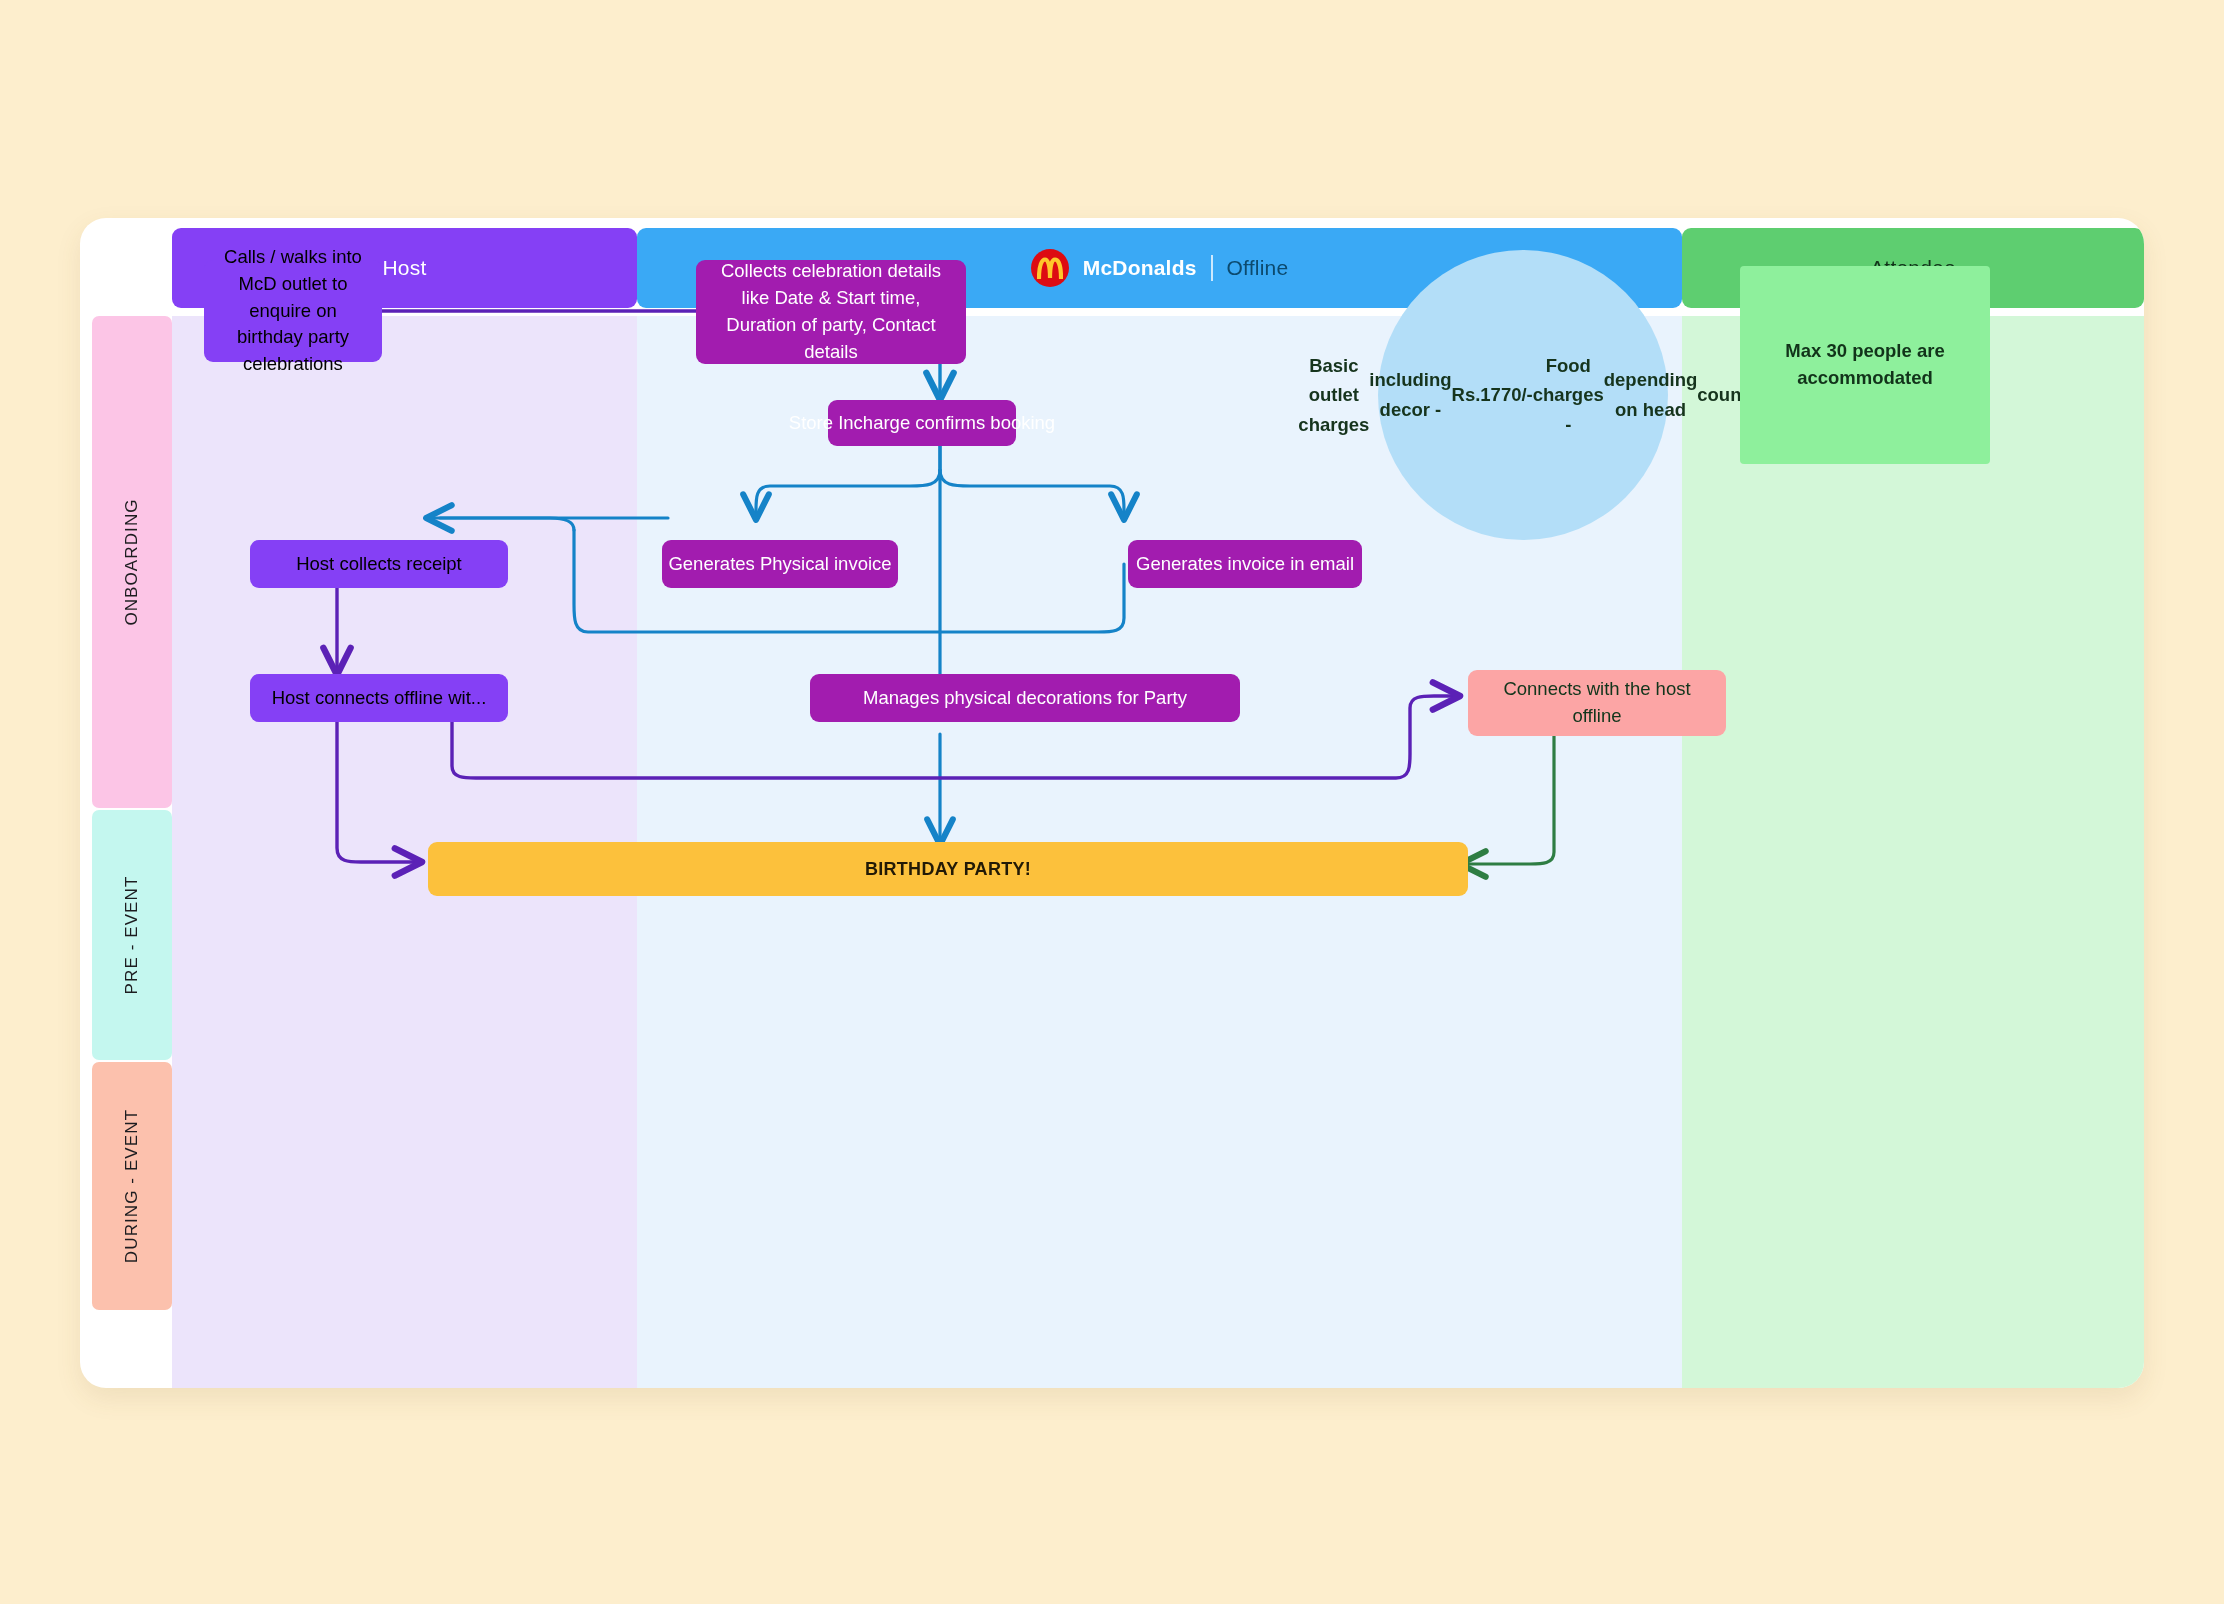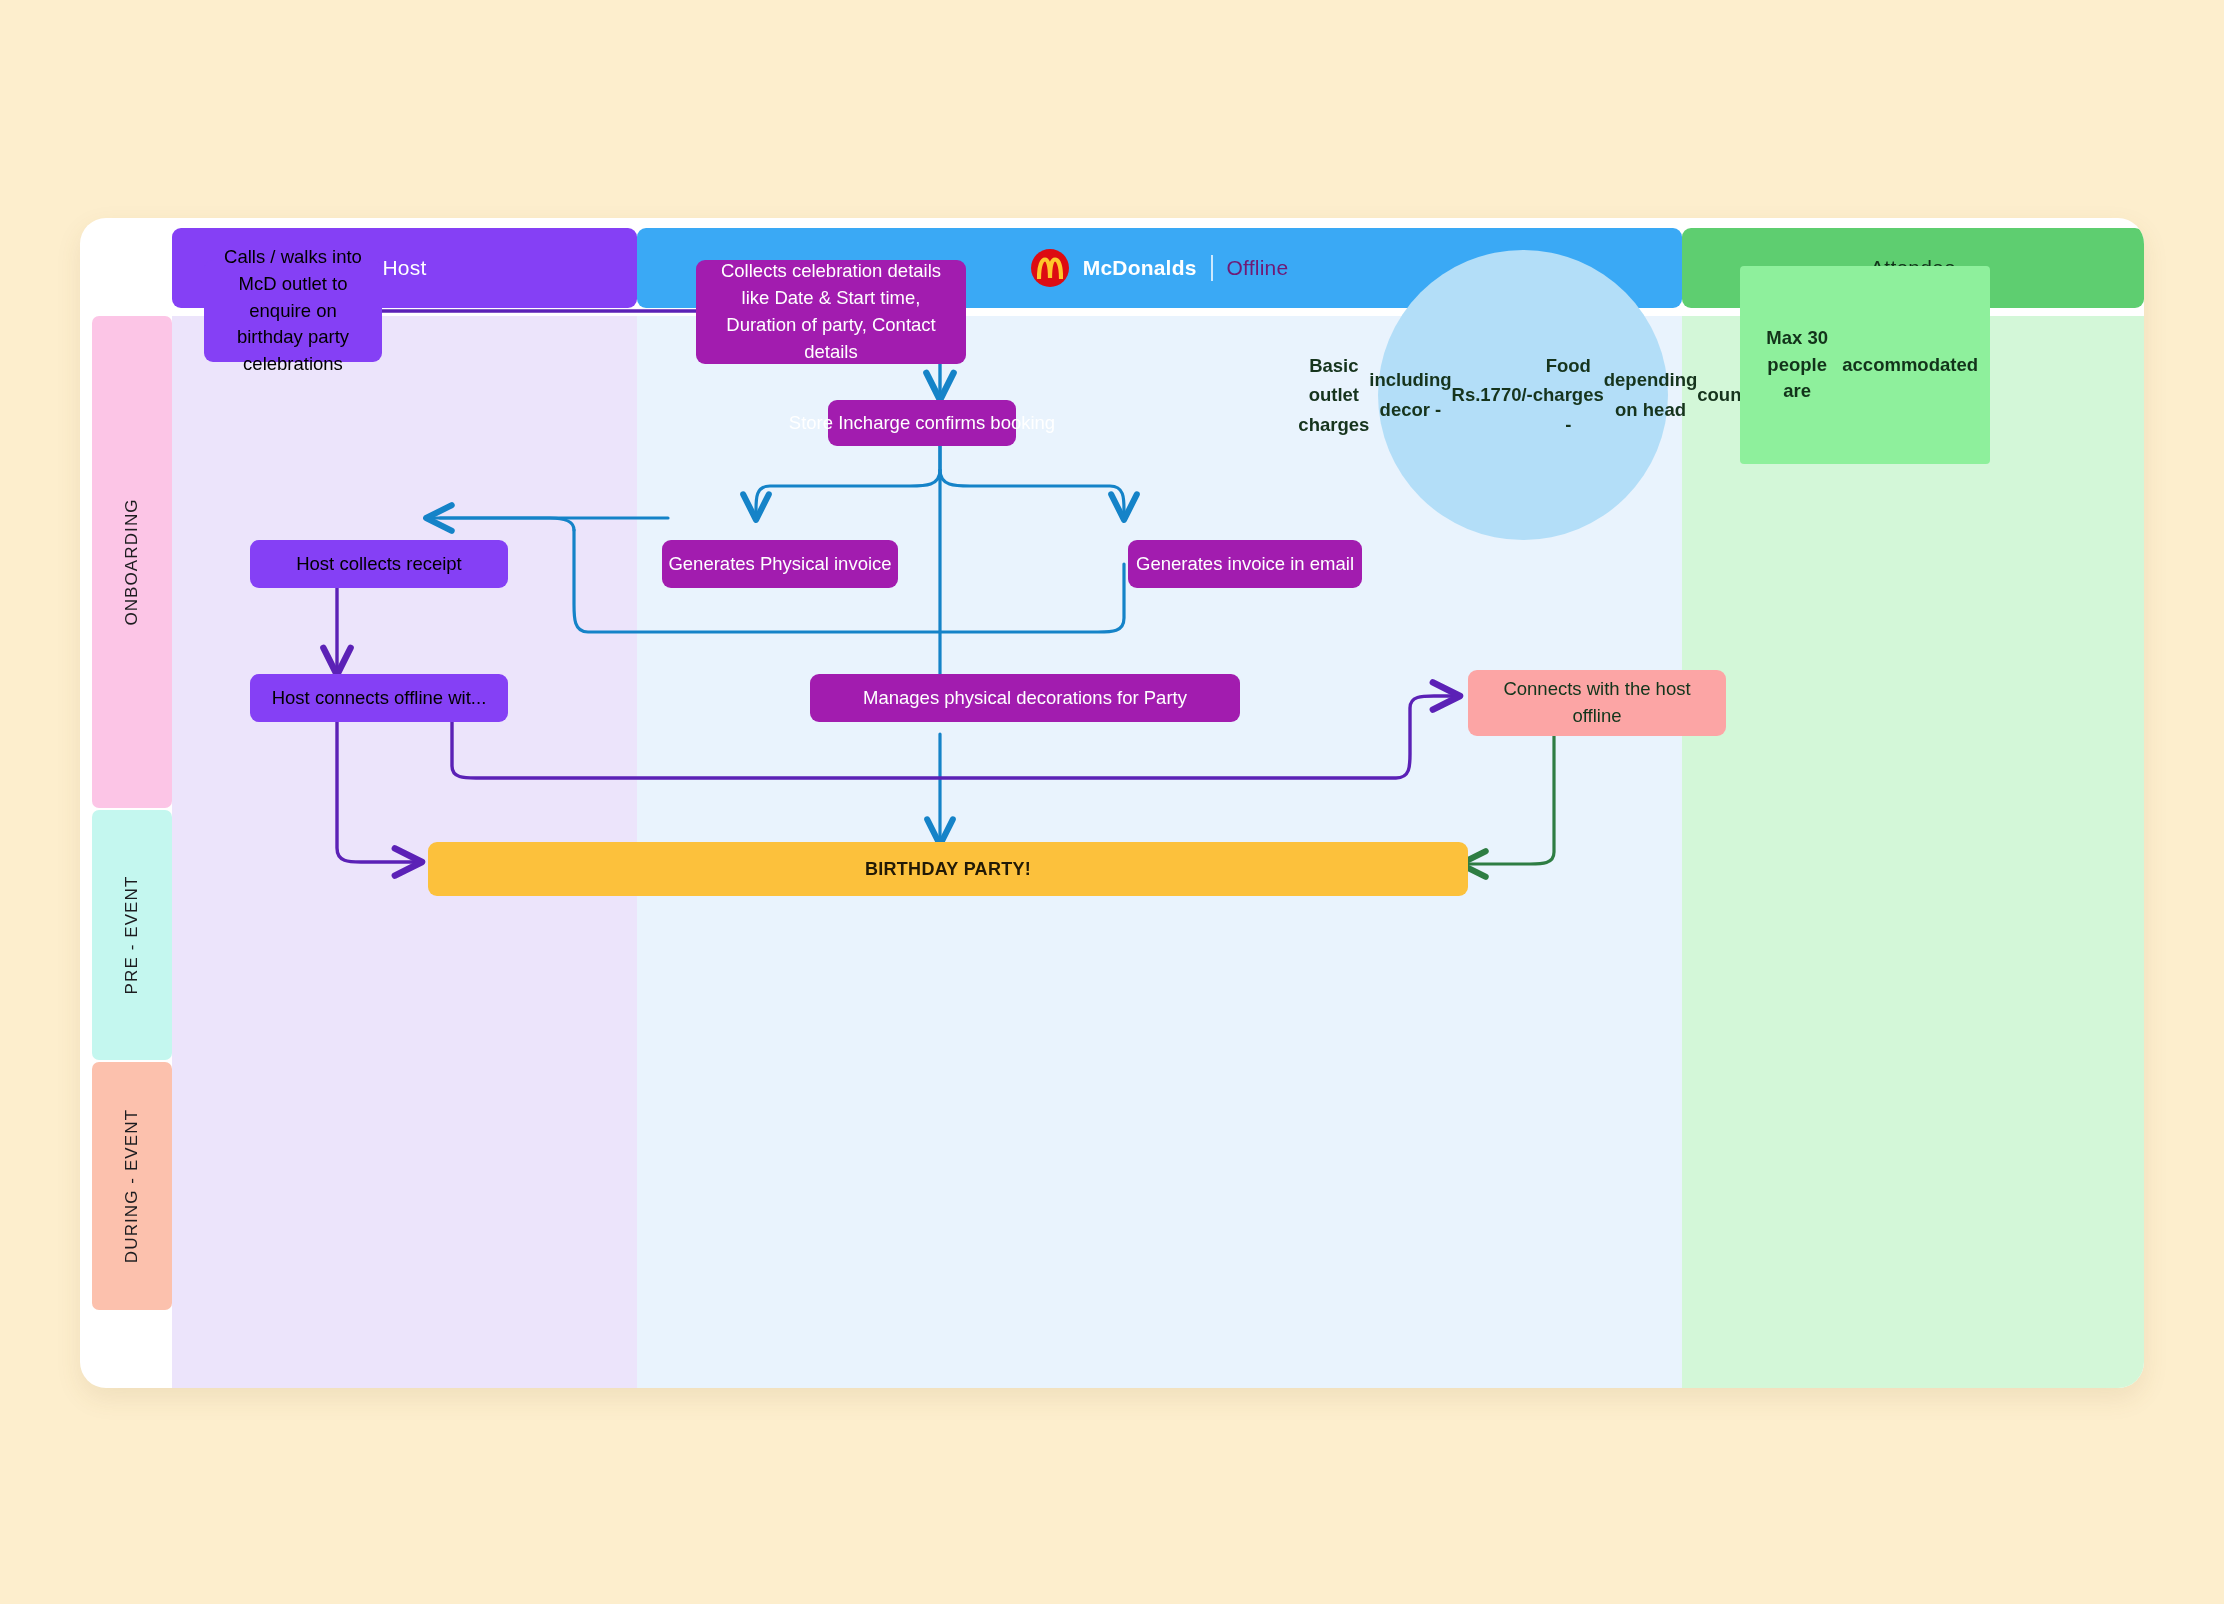--- a/index.html
+++ b/index.html
@@ -34,21 +34,21 @@
   }
   #head-host{left:92px;  width:465px; background:#8540f5; color:#fff;}
   #head-mcd{ left:557px; width:1045px;background:#3aa9f5; color:#fff;}
   #head-att{ left:1602px;width:462px; background:#5ece70; color:#12331a;}
 
   #mcd-head-inner{display:flex;align-items:center;gap:14px;}
   #mcd-logo{width:38px;height:38px;border-radius:50%;background:#dd0b12;
     display:flex;align-items:center;justify-content:center;}
   #mcd-name{font-weight:bold;font-size:21px;color:#fff;}
   #mcd-sep{width:2px;height:26px;background:rgba(255,255,255,.75);}
-  #mcd-mode{font-size:21px;color:#701a75;font-weight:400;}
+  #mcd-mode{font-size:21px;color:#0c4a6e;font-weight:400;}
 
   
   .phase{
     position:absolute; left:12px; width:80px;
     display:flex;align-items:center;justify-content:center;
     border-radius:7px;
   }
   .phase span{
     transform:rotate(-90deg); white-space:nowrap;
     font-size:17px; letter-spacing:1.1px; color:#1d1d20; font-weight:500;
@@ -210,18 +210,18 @@
   <div class="circle-note" style="left:1298px;top:32px;width:290px;height:290px;flex-direction:row;">
     <div>Basic outlet charges</div>
     <div>including decor -</div>
     <div>Rs.1770/-</div>
     <div style="height:22px;"></div>
     <div>Food charges -</div>
     <div>depending on head</div>
     <div>count</div>
   </div>
 
-  <div class="node sticky-green" style="left:1660px;top:48px;width:250px;height:198px;border-radius:4px;flex-direction:row;">
+  <div class="node sticky-green" style="left:1660px;top:48px;width:250px;height:198px;border-radius:4px;flex-direction:column;">
     <div>Max 30 people are</div>
     <div>accommodated</div>
   </div>
 
 </div>
 
 </body></html>

